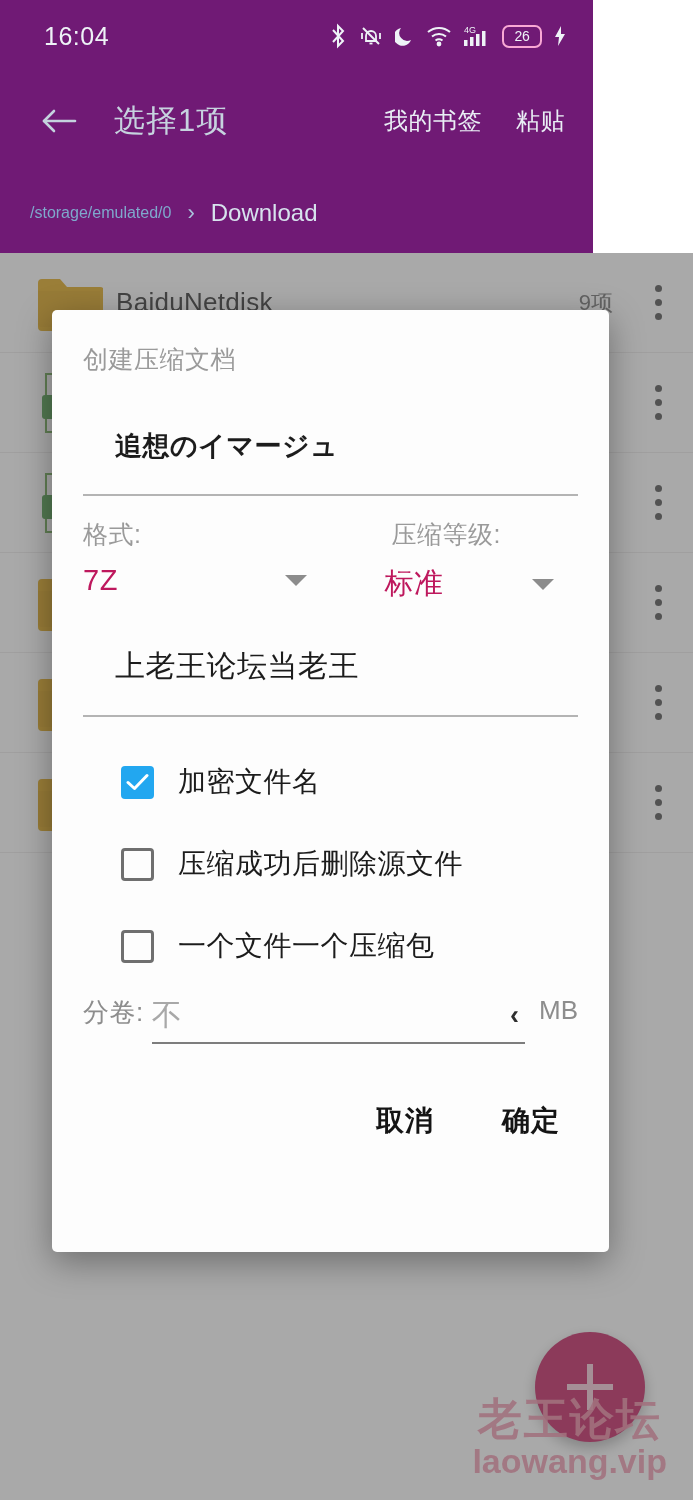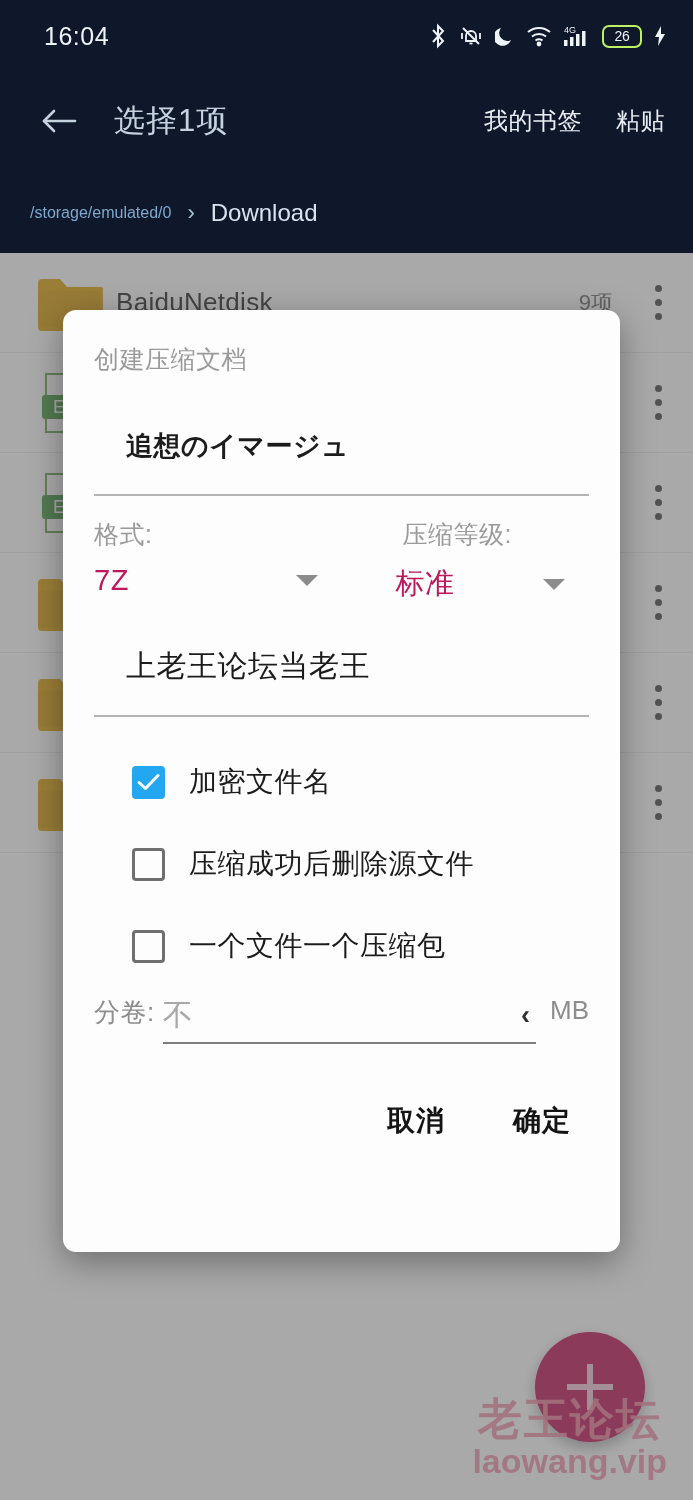--- a/index.html
+++ b/index.html
@@ -7,34 +7,34 @@
     width: 693px; height: 1500px;
     font-family: "Liberation Sans", "DejaVu Sans", sans-serif;
     overflow: hidden;
   }
   body { position: relative; background: #9e9e9e; }
 
   
   #app { position: absolute; inset: 0; background: #ffffff; }
 
   .appbar {
-    position: absolute; left: 0; top: 0; width: 693px; height: 253px;
-    background: #0f172a;
+    position: absolute; left: 0; top: 0; width: 593px; height: 253px;
+    background: #701a75;
   }
   .statusbar {
     position: absolute; left: 0; top: 0; width: 100%; height: 72px;
     display: flex; align-items: center; justify-content: space-between;
     padding: 0 26px 0 44px;
   }
   .clock { color: #eef3f7; font-size: 25px; letter-spacing: .5px; }
   .sysicons { display: flex; align-items: center; gap: 11px; color: #eef3f7; }
   .sysicons svg { display: block; }
   .batt {
     display: inline-flex; align-items: center; justify-content: center;
-    width: 40px; height: 23px; border: 2px solid #bef264; border-radius: 7px;
+    width: 40px; height: 23px; border: 2px solid #f9a8d4; border-radius: 7px;
     font-size: 14px; color: #eef3f7; letter-spacing: -.3px;
   }
 
   .toolbar {
     position: absolute; left: 0; top: 78px; width: 100%; height: 86px;
     display: flex; align-items: center; padding: 0 28px 0 32px;
   }
   .backbtn {
     width: 54px; height: 54px; display: flex; align-items: center; justify-content: center;
     color: #c4d2de;
@@ -82,22 +82,22 @@
     pointer-events: none; user-select: none;
   }
   .wm-cn { font-size: 44px; font-weight: bold; color: #f08ba6; opacity: .88; letter-spacing: 2px; line-height: 1.05; }
   .wm-en { font-size: 34px; font-weight: bold; color: #f08ba6; opacity: .88; letter-spacing: 0px; line-height: 1.1; }
 
   
   #scrim { position: absolute; inset: 253px 0 0 0; background: rgba(90,90,90,.52); }
 
   
   .dialog {
-    position: absolute; left: 63px; top: 310px; width: 557px; height: 942px;
-    background: #fdfdfd; border-radius: 13px;
+    position: absolute; left: 52px; top: 310px; width: 557px; height: 942px;
+    background: #fdfdfd; border-radius: 5px;
     box-shadow: 0 10px 34px rgba(0,0,0,.35);
     padding: 0 31px;
   }
   .dlg-title { font-size: 25px; color: #9a9a9a; padding-top: 33px; letter-spacing: .5px; }
 
   .field-name {
     font-size: 27px; color: #1c1c1c; padding: 52px 0 0 32px; letter-spacing: .5px; font-weight: bold;
   }
   .underline { height: 2px; background: #b4b4b4; margin-top: 30px; }
 

